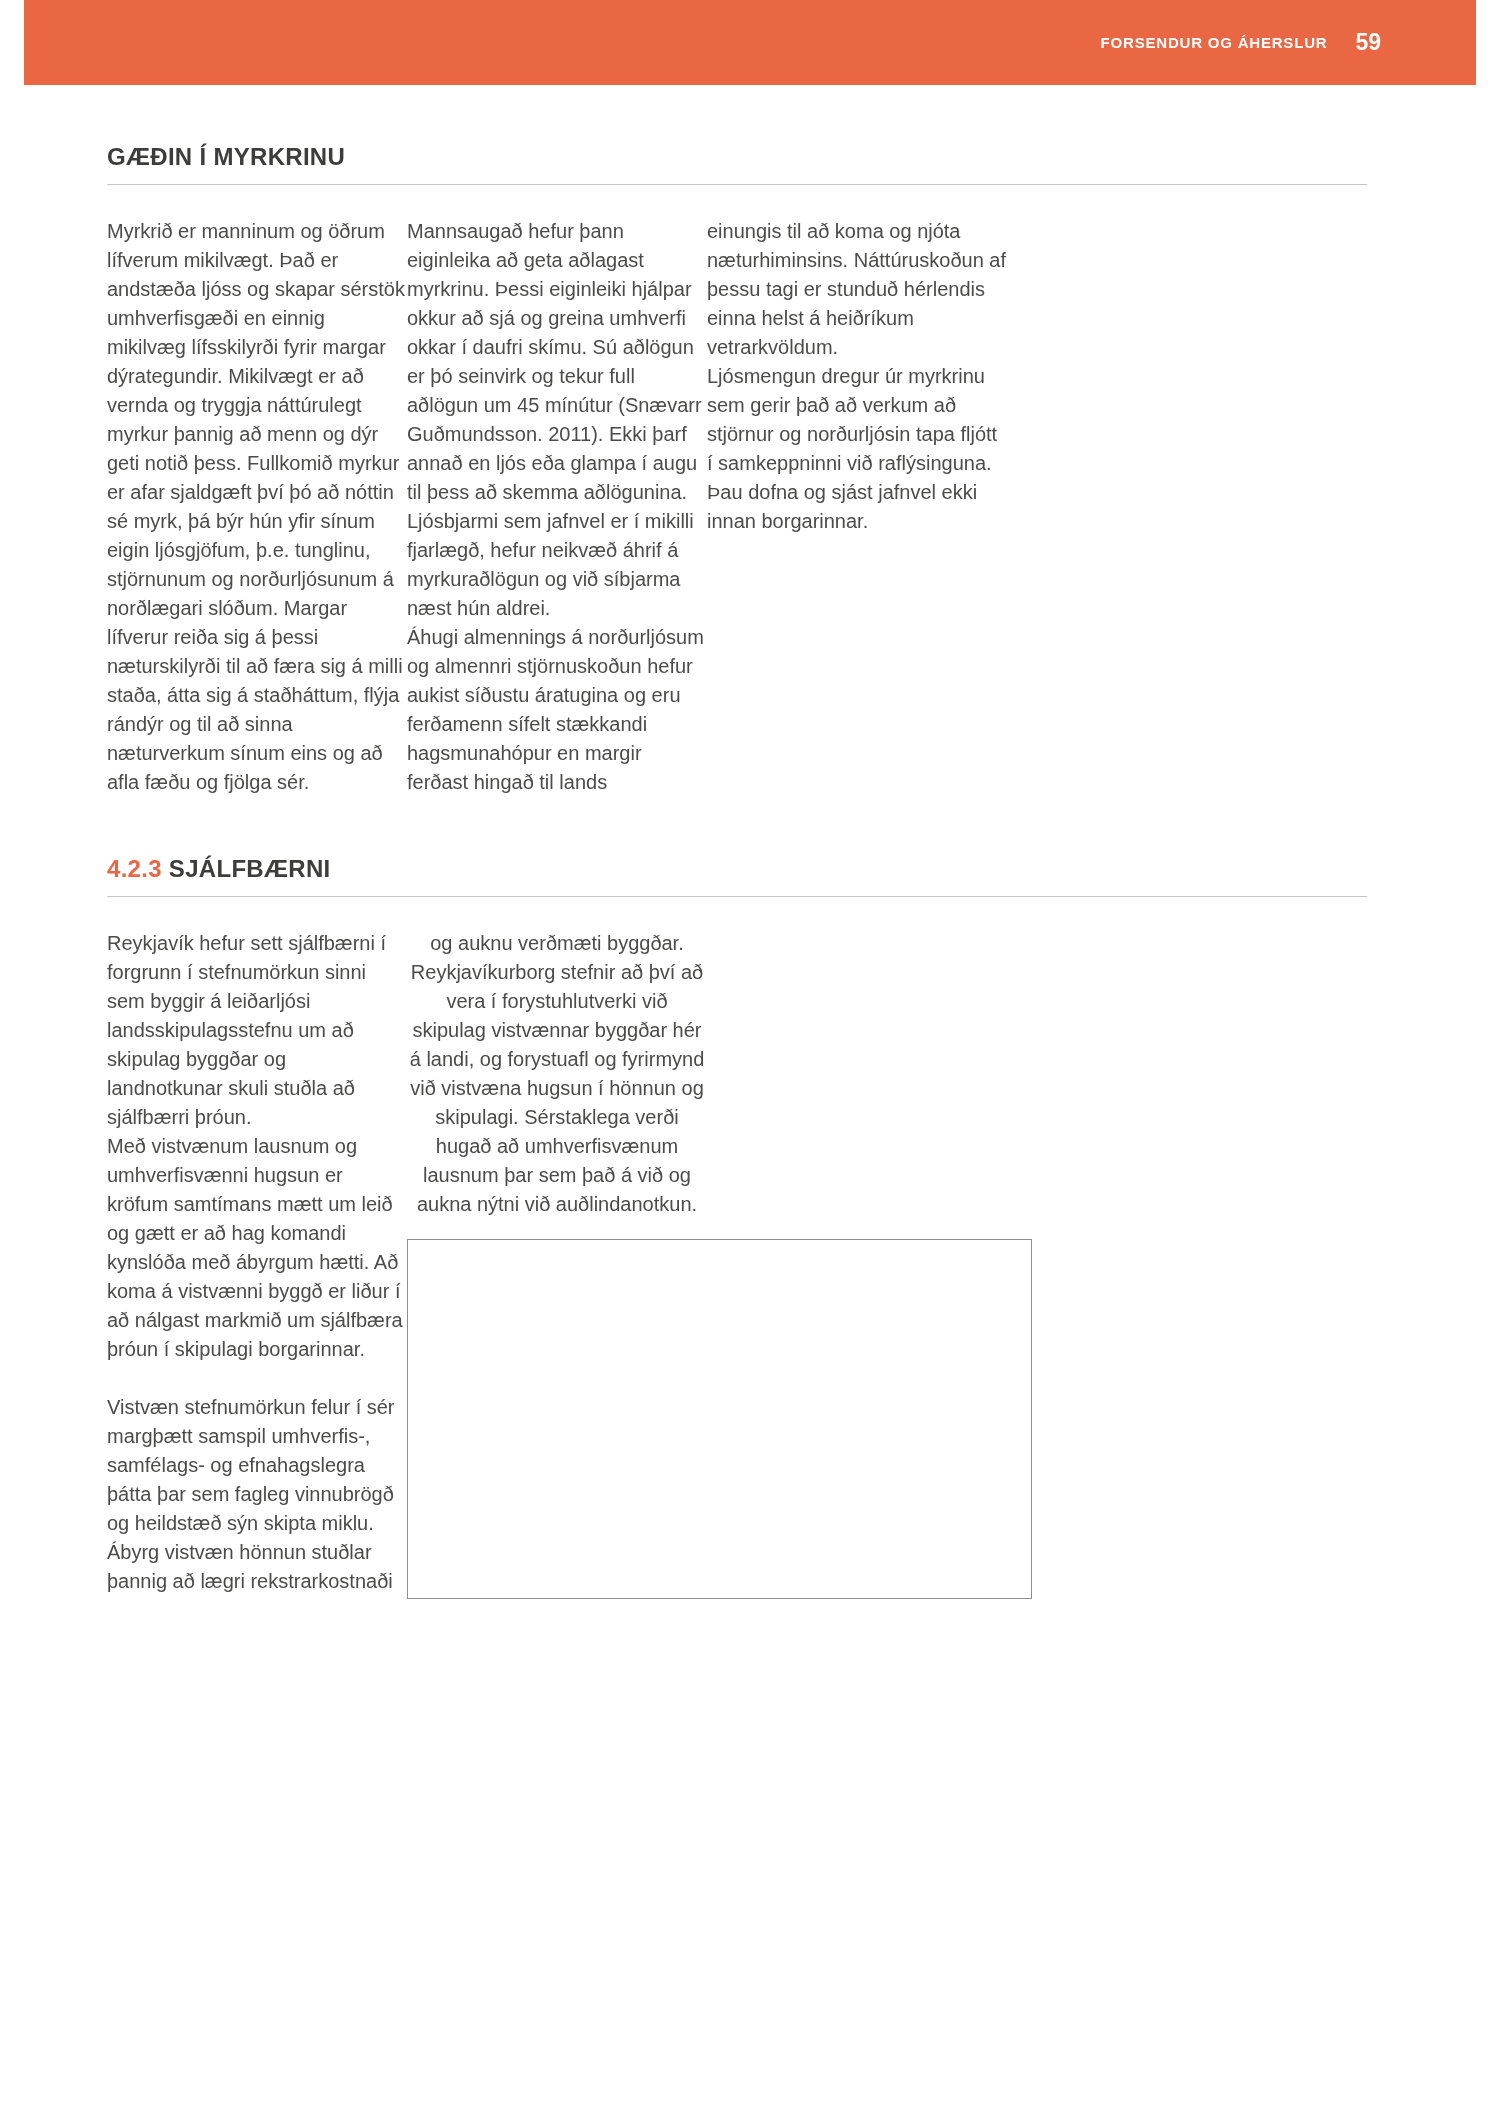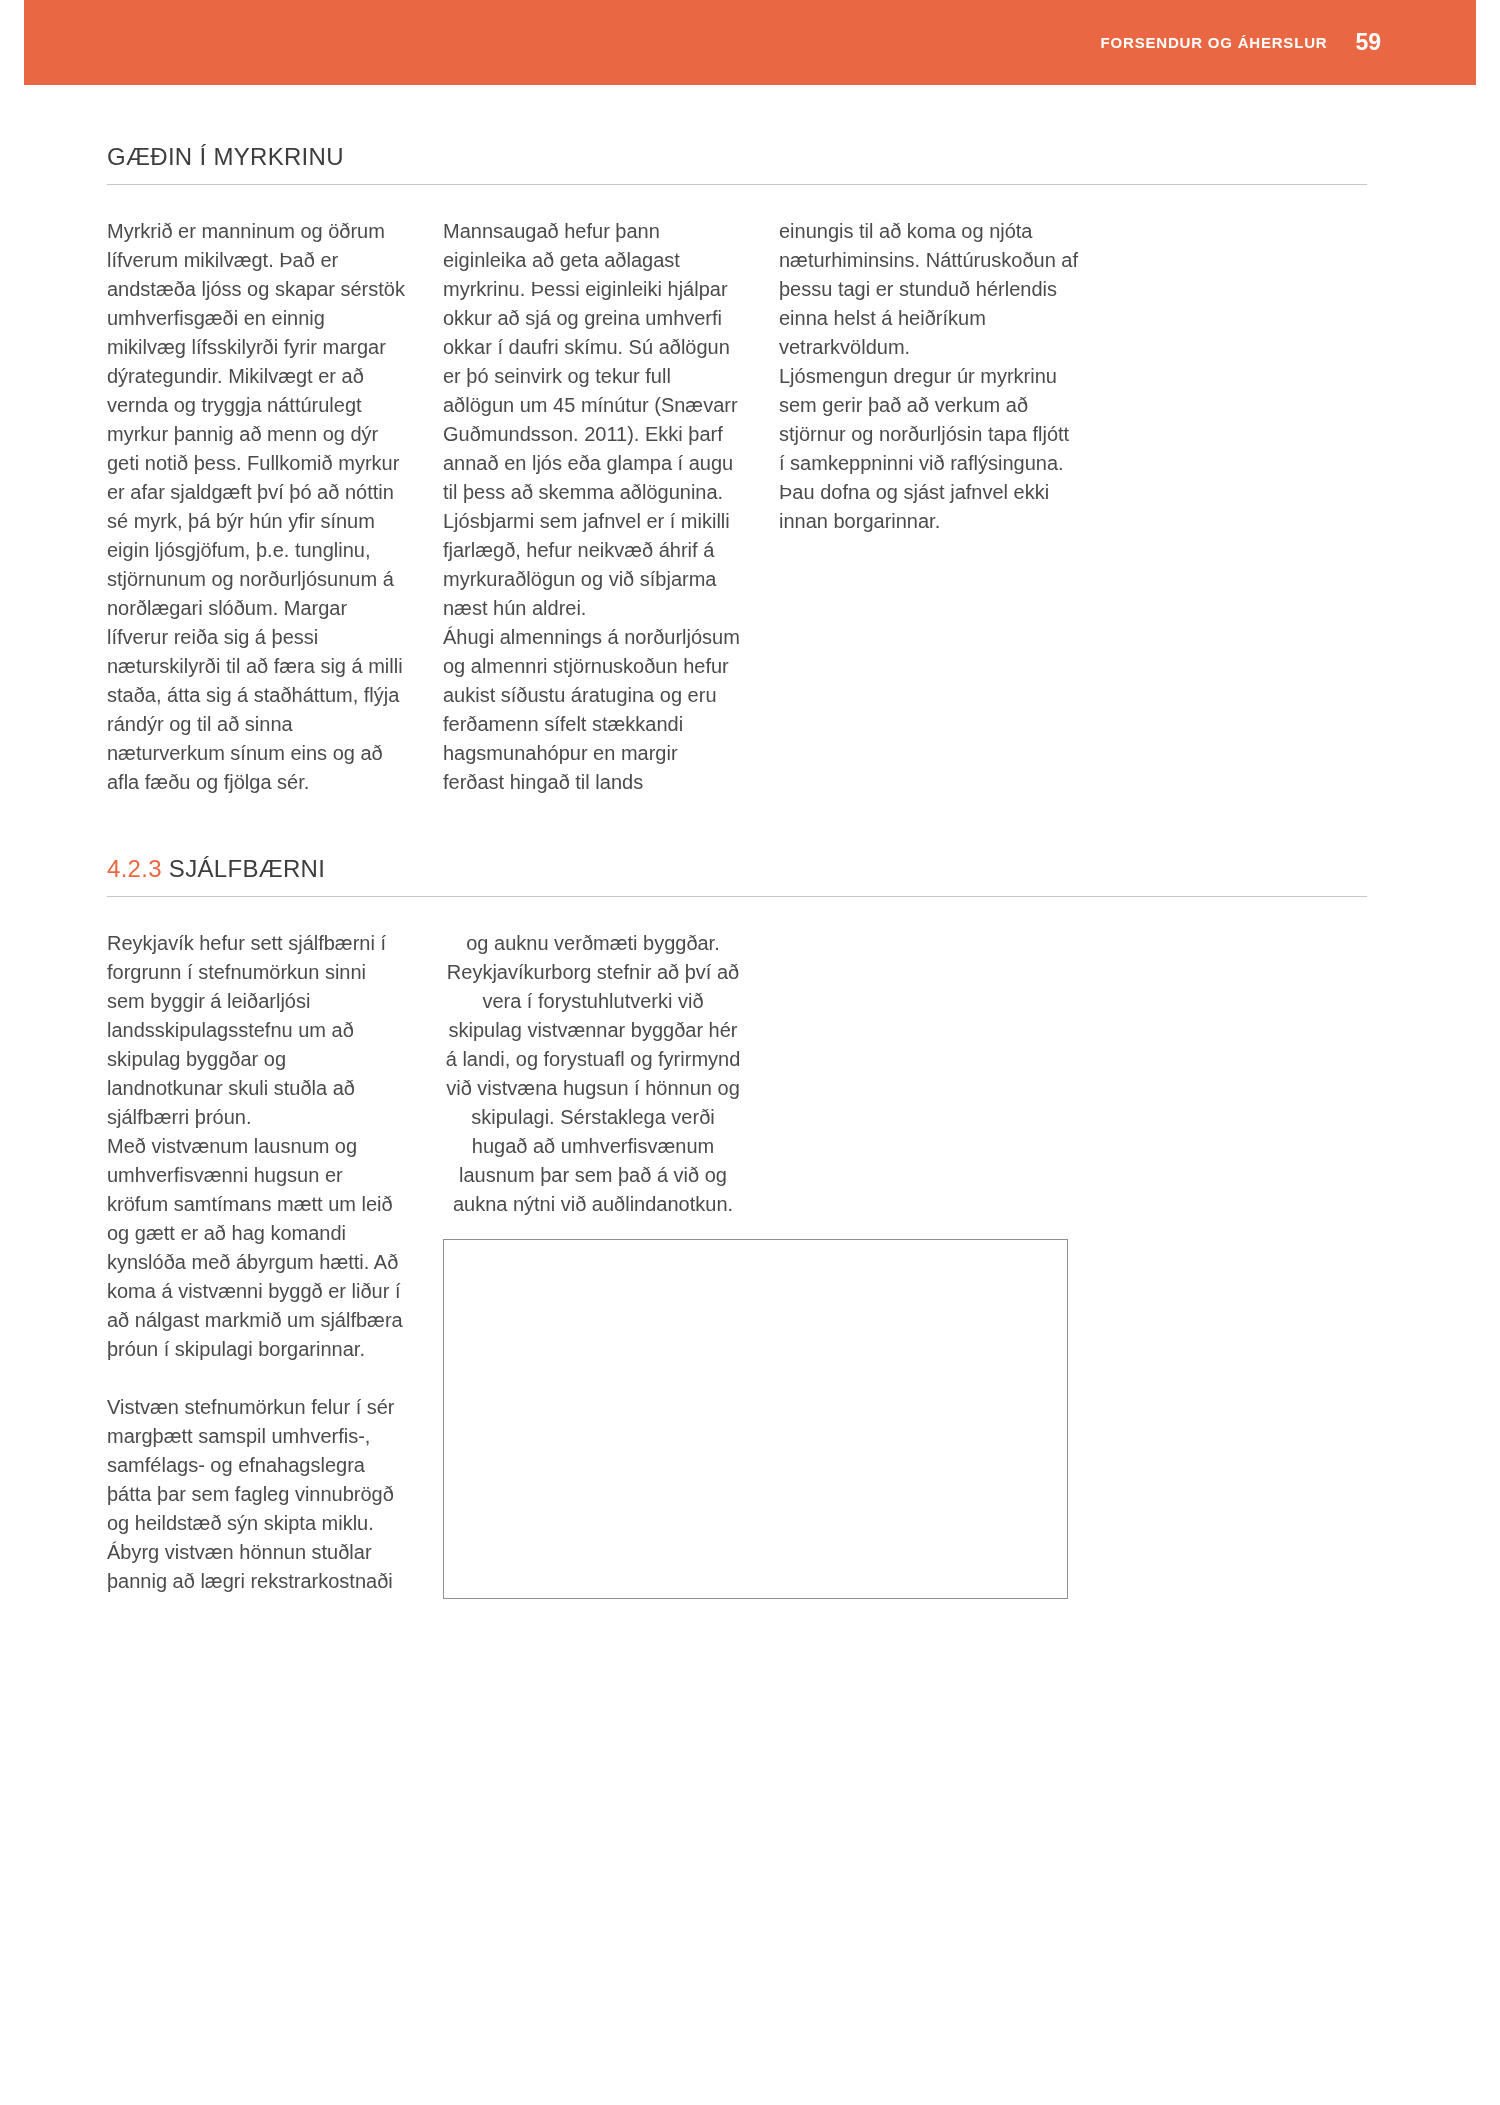--- a/index.html
+++ b/index.html
@@ -41,35 +41,34 @@
     font-weight:bold;
     font-size:23px;
     margin-left:28px;
   }
   .content{
     padding:0 109px 0 83px;
   }
   .sec-title{
     margin-top:58px;
     font-size:24px;
-    font-weight:normal;
+    font-weight:bold;
     color:var(--heading-text);
     letter-spacing:0.3px;
   }
   .sec-num{
     color:var(--accent);
   }
   .rule{
     margin-top:13px;
     border-bottom:1px solid var(--rule);
     width:100%;
   }
   .columns{
     display:flex;
-    gap:36px;
     margin-top:32px;
   }
   .col{
     width:300px;
     flex:0 0 300px;
     font-size:20px;
     line-height:29px;
     color:var(--body-text);
     white-space:pre-line;
   }

